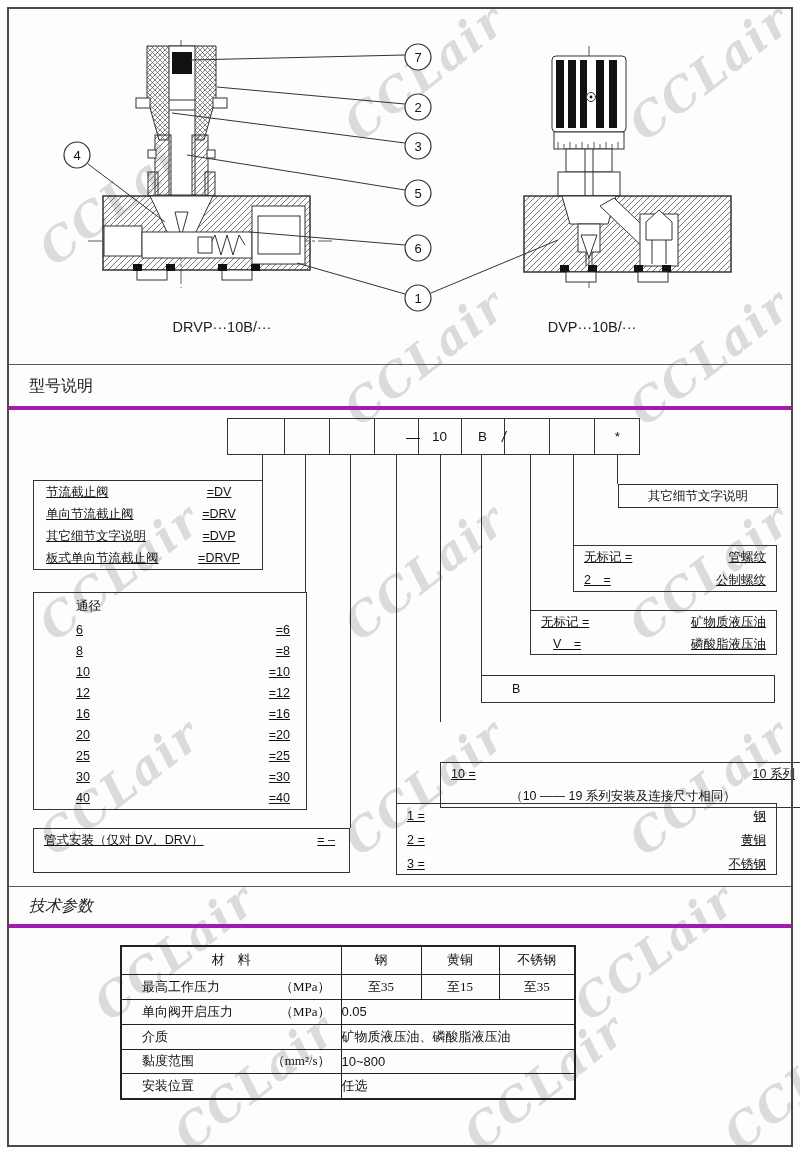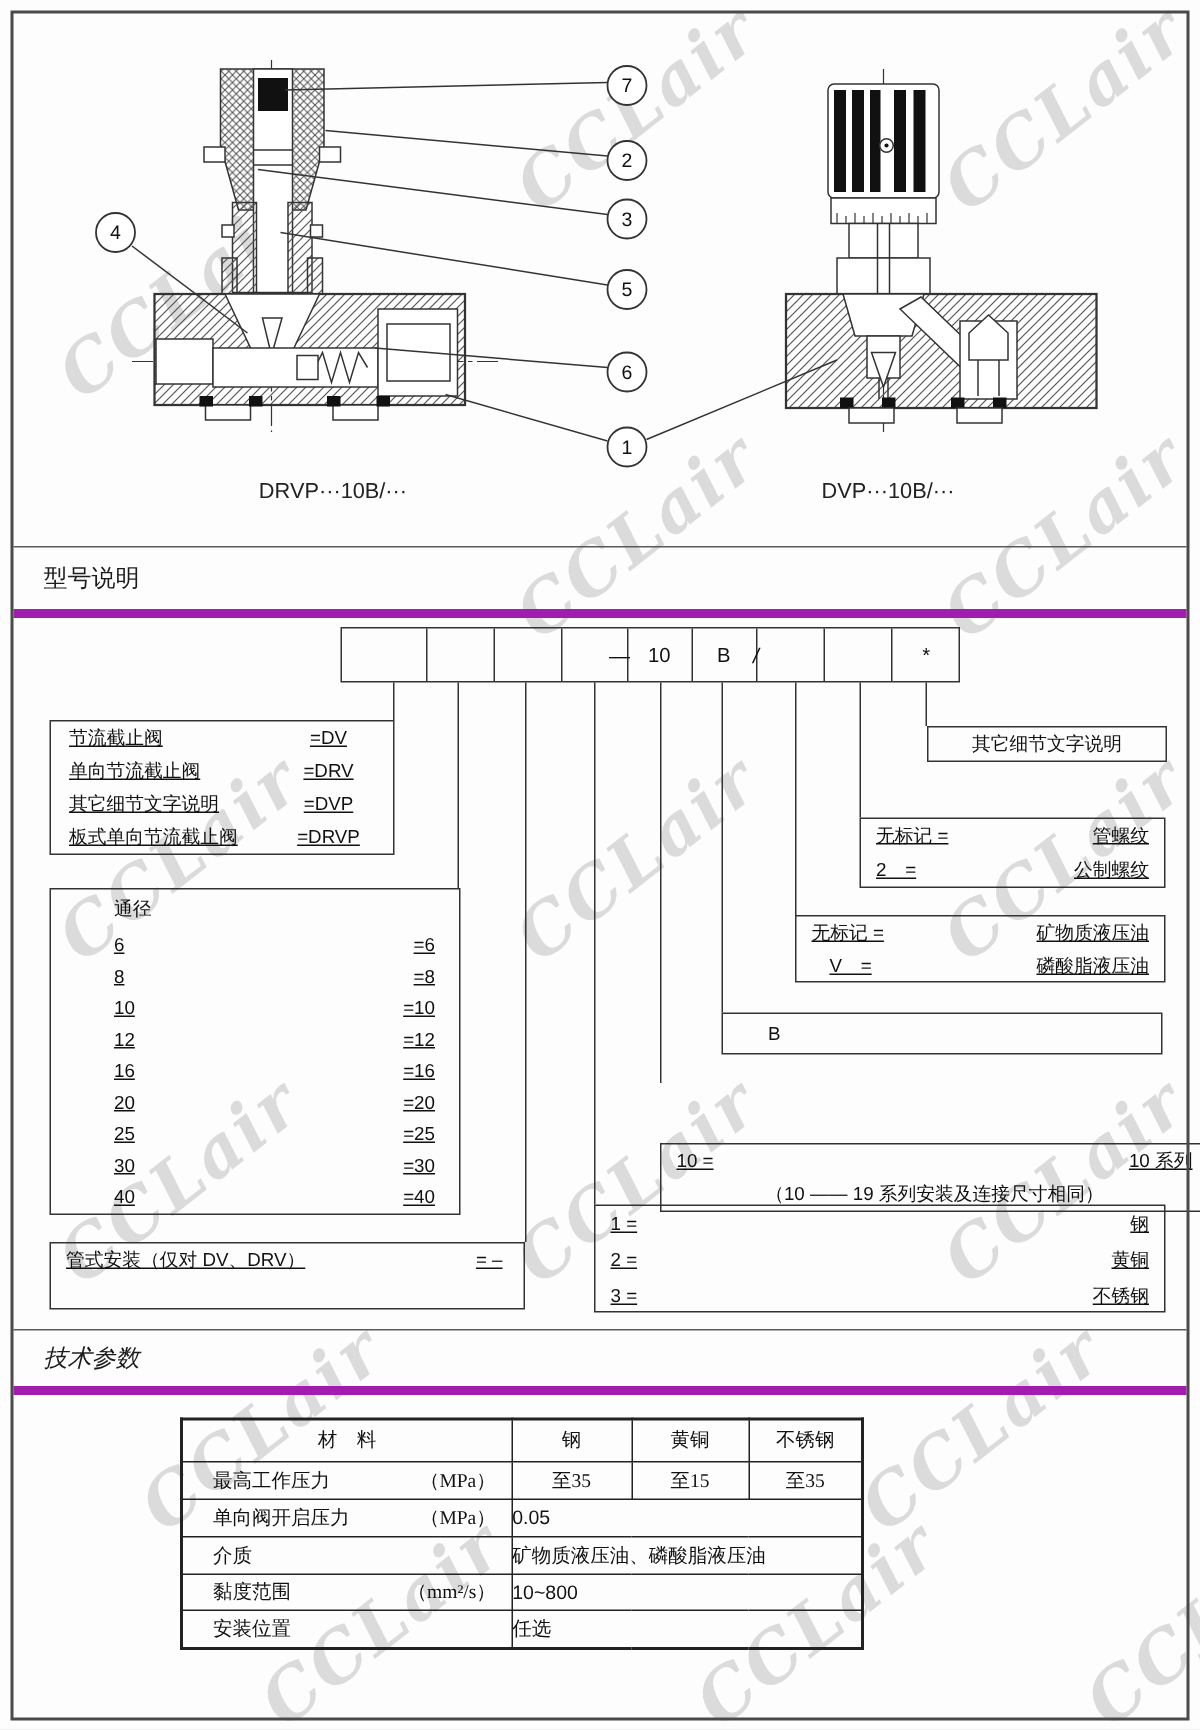--- a/index.html
+++ b/index.html
@@ -5,21 +5,21 @@
   html,body{margin:0;padding:0;background:#e9e9e9;}
   .page{position:relative;width:800px;height:1153px;background:#fdfdfd;overflow:hidden;
         font-family:"Liberation Sans","DejaVu Sans",sans-serif;color:#111;}
   .frame{position:absolute;left:7px;top:7px;width:782px;height:1136px;border:2px solid #4a4a4a;z-index:3;pointer-events:none;}
   
   #watermark-layer{position:absolute;inset:0;z-index:0;}
   .wm{position:absolute;font-family:"DejaVu Serif","Liberation Serif",serif;font-weight:bold;font-style:italic;
       font-size:46px;letter-spacing:2px;color:#dbdbdb;transform:rotate(-38deg);white-space:nowrap;}
   .content{position:absolute;inset:0;z-index:1;}
   
-  .band{position:absolute;left:9px;width:782px;border-top:1px solid #5a5a5a;border-bottom:6px solid #a21caf;}
+  .band{position:absolute;left:9px;width:782px;border-top:1px solid #5a5a5a;border-bottom:4px solid #a21caf;}
   .band-title{position:absolute;left:20px;top:50%;transform:translateY(-50%);font-size:16px;color:#1c1c1c;}
   
   .codebox{position:absolute;left:227px;top:418px;width:413px;height:37px;border:1px solid #333;box-sizing:border-box;}
   .ccell{position:absolute;top:0;height:100%;display:flex;align-items:center;justify-content:center;font-size:13.5px;}
   .cvl{position:absolute;top:0;width:1px;height:100%;background:#333;}
   .cover{position:absolute;top:0;height:100%;display:flex;align-items:center;justify-content:center;font-size:14px;z-index:2;}
   
   .vline{position:absolute;width:1px;background:#333;}
   
   .box{position:absolute;border:1px solid #333;box-sizing:border-box;font-size:12.5px;background:transparent;}

